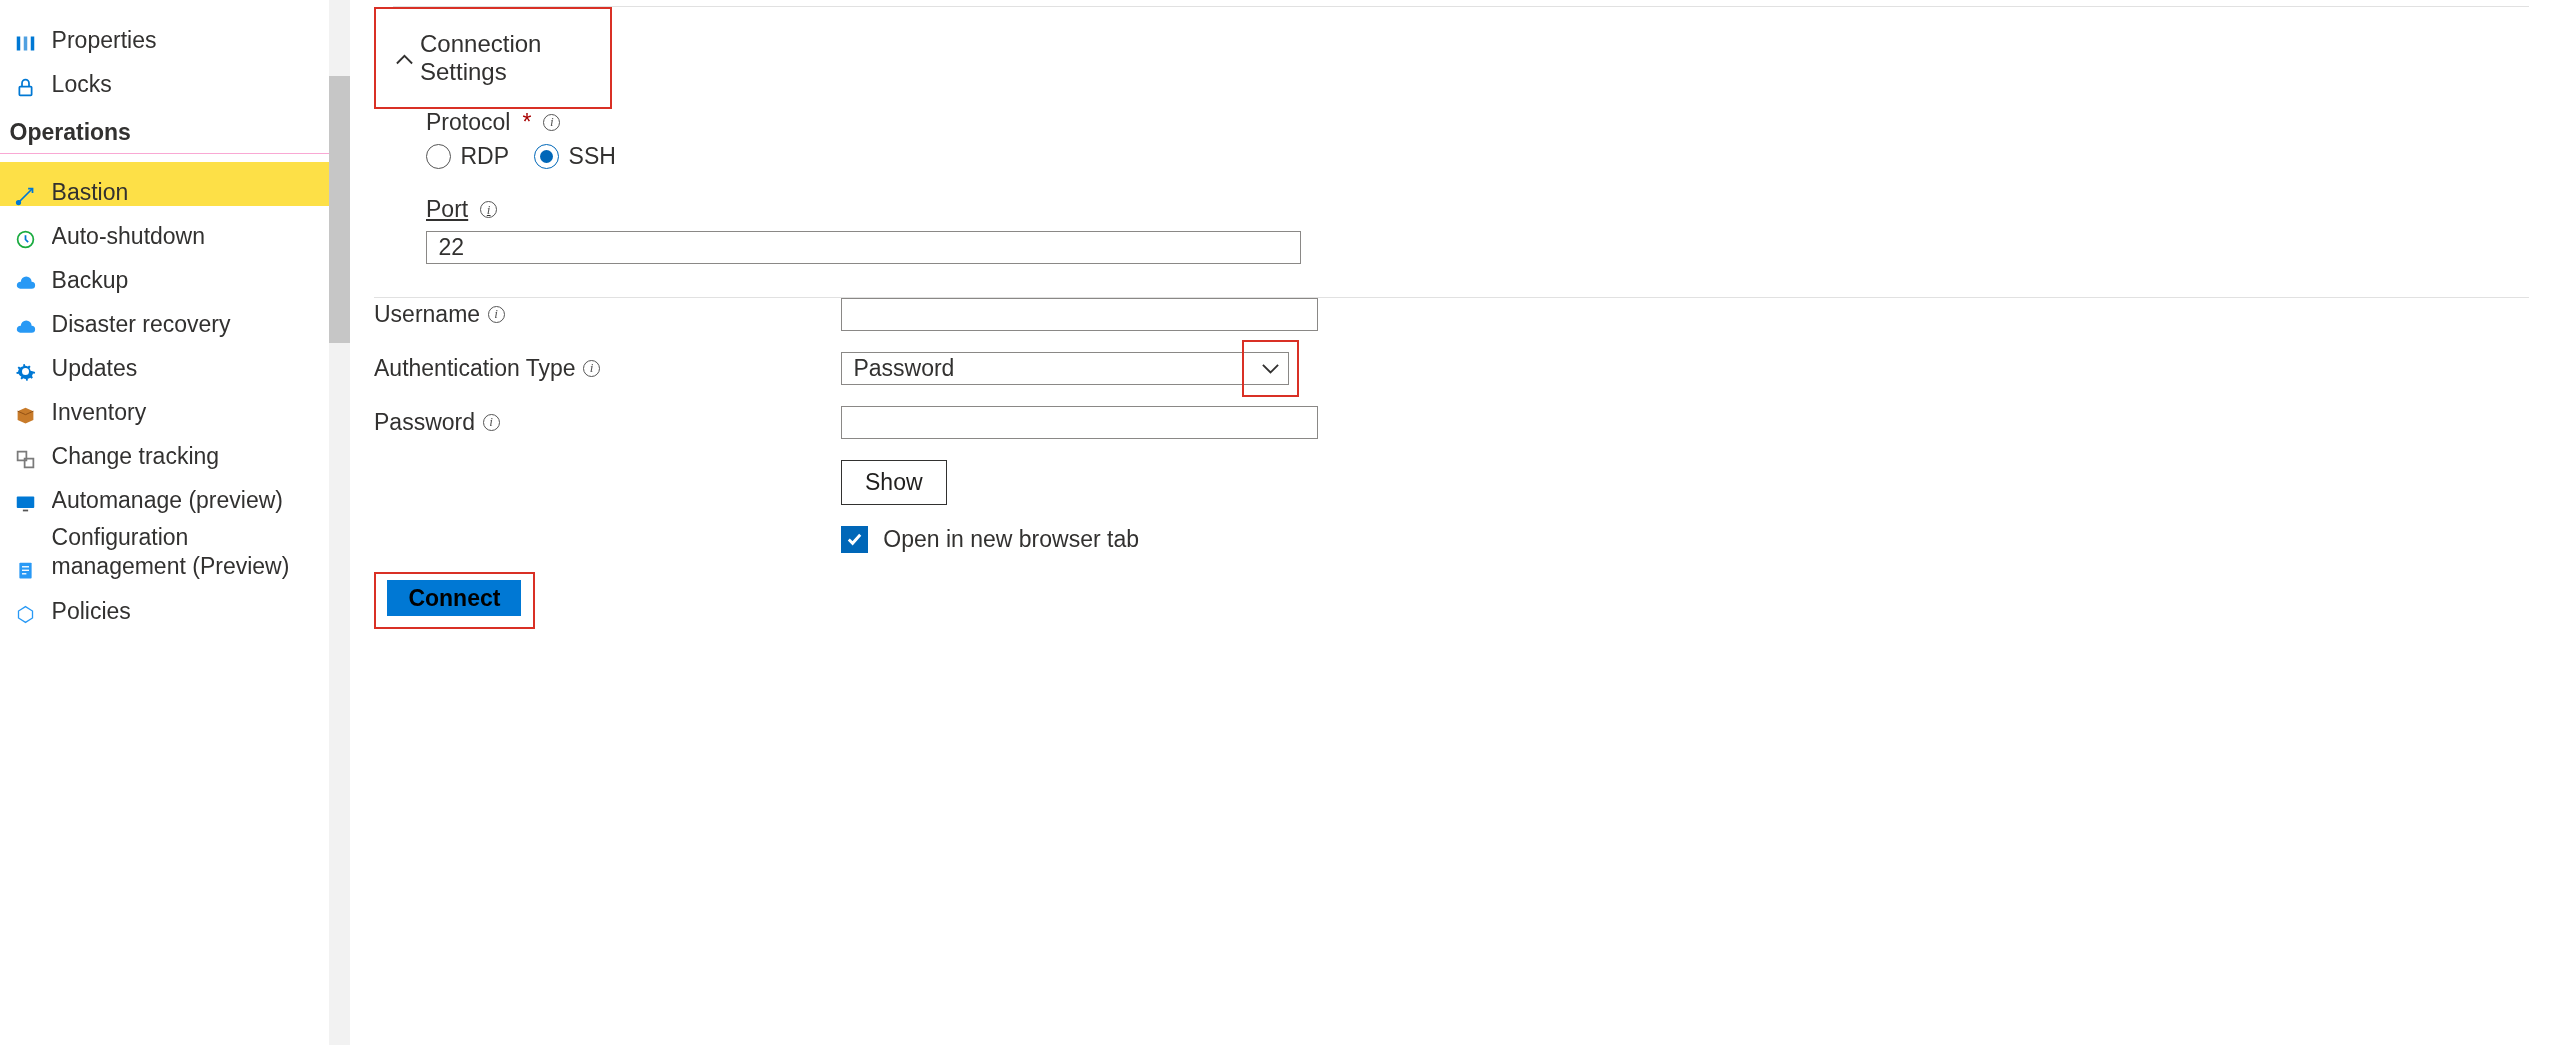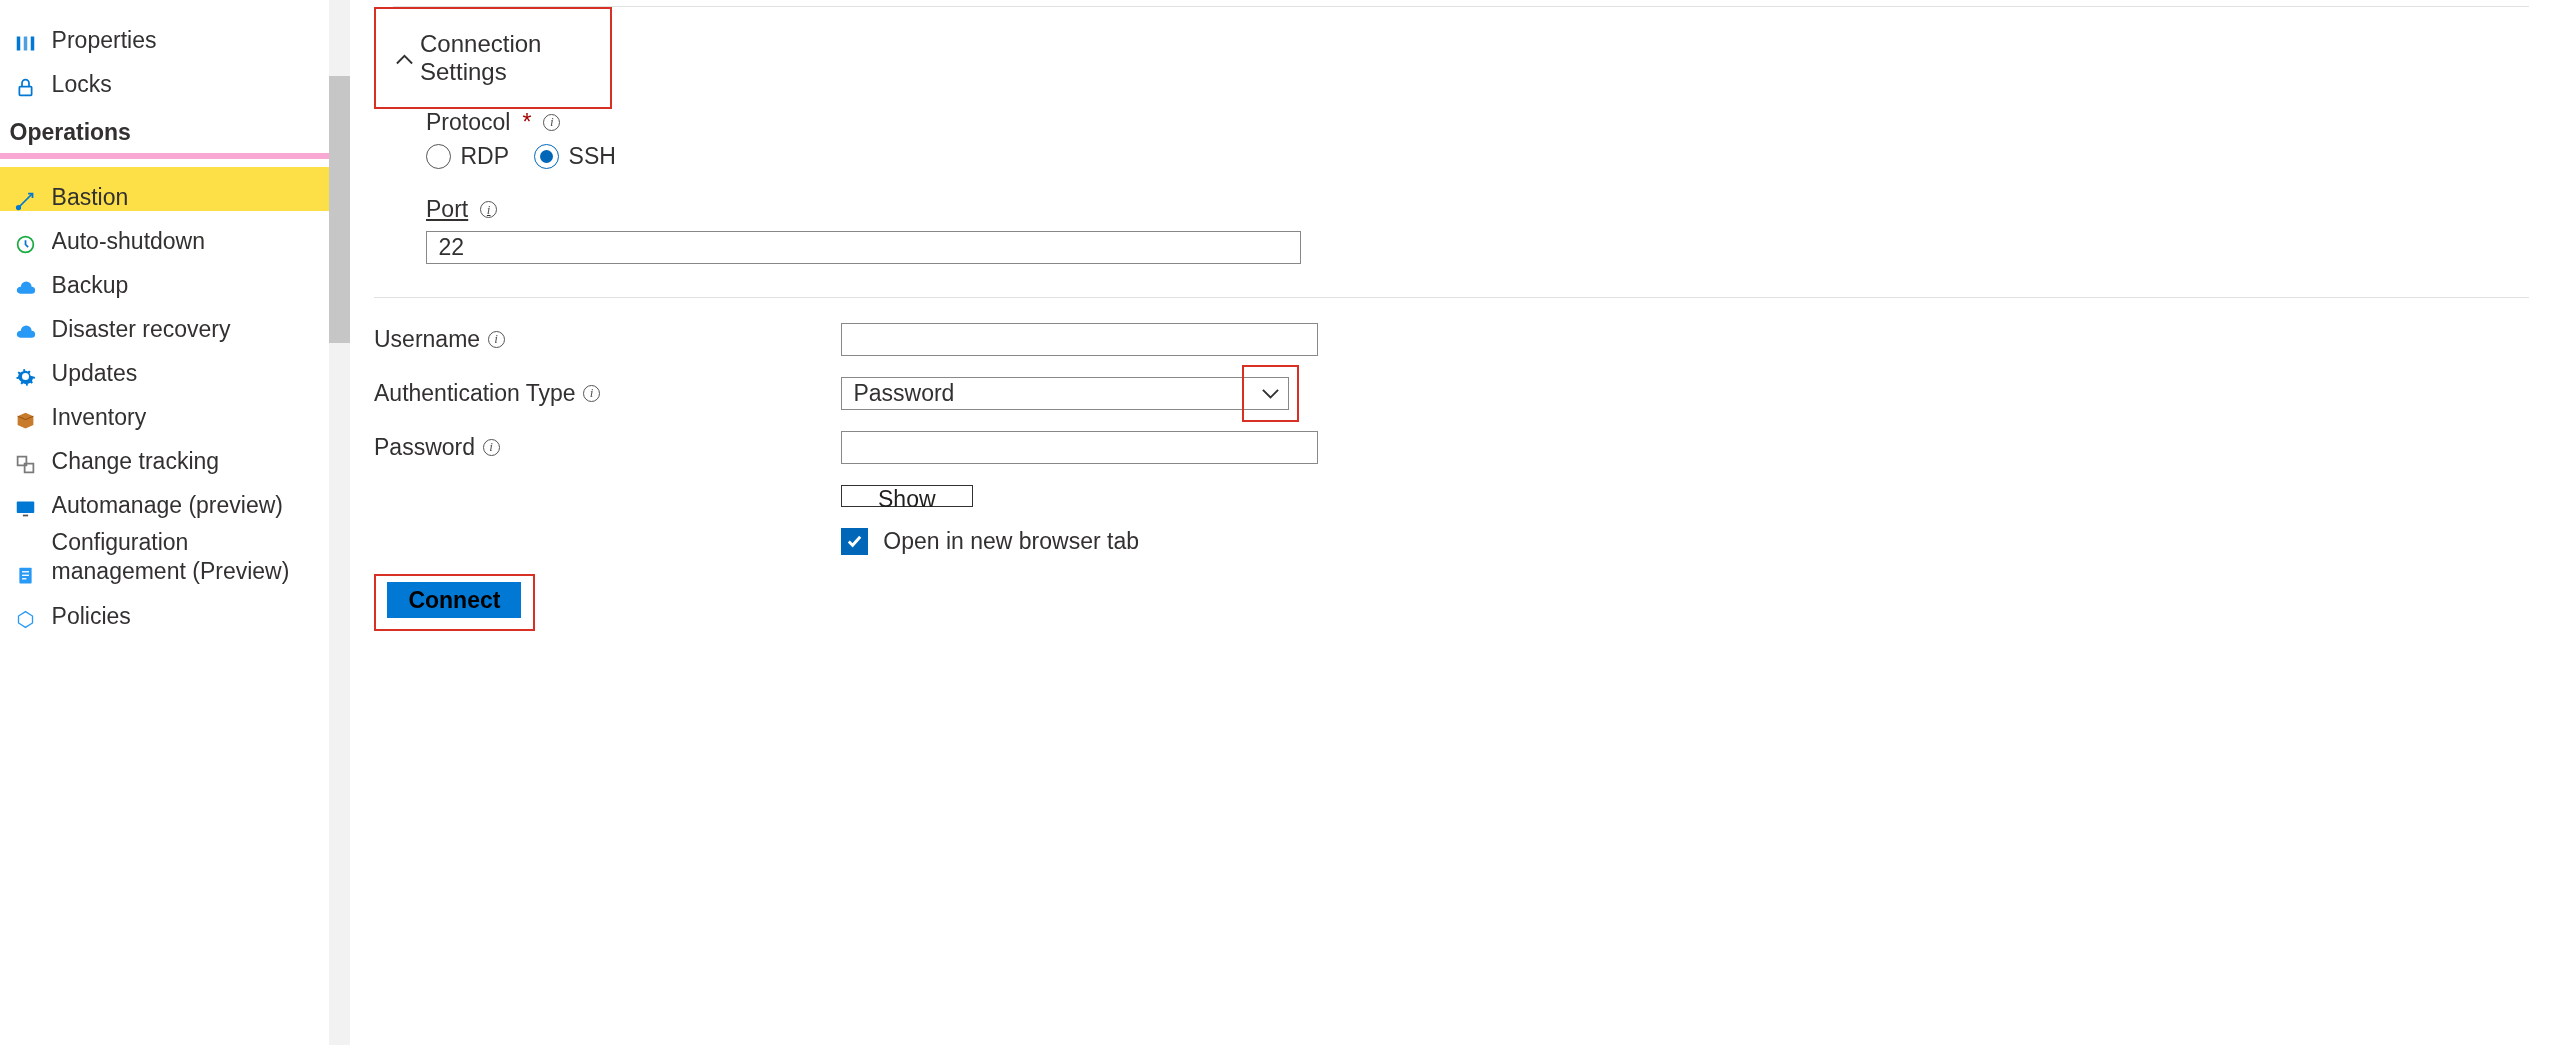--- a/index.html
+++ b/index.html
@@ -30,21 +30,21 @@
     cursor: pointer;
     gap: 13.3px;
     color: #323130;
   }
   .side-item.active { background: #fde047; }
   .side-item .icon-slot { width: 25px; display:flex; align-items:center; justify-content:center;}
   .side-icon { width: 21px; height: 21px; }
   .sec-header {
     padding: 21px 13.3px 7.6px 9.5px;
     font-weight: 600;
-    border-bottom: 6px solid #f9a8d4;
+    border-bottom: 1px solid #f9a8d4;
     margin-bottom: 7.6px;
   }
   .side-item span.label { flex:1; white-space:nowrap; overflow:hidden; text-overflow:ellipsis;}
   
   
   .scroll-track {
     width: 21px;
     background: #f2f2f2;
     position:relative;
   }
@@ -102,21 +102,21 @@
     border:1px solid #8a8886;
     padding: 0 11.4px;
     font-size:23px;
     color:#323130;
     background:#fff;
   }
   .port-block { margin-top: 26px; text-decoration: underline;}
   .hr-mid { border-top:1px solid #e1e1e1; margin: 33px 9.5px 0 0px;}
   
   
-  .grid-rows { margin-top: 25px;}
+  .grid-rows { }
   .grid-row {
     display:flex;
     align-items:center;
     margin-bottom: 21px;
   }
   .grid-row .lbl {
     width: 467px;
     display:flex; align-items:center; gap:7.6px;
     padding-left:0px;
   }
@@ -141,22 +141,22 @@
     width: 57px; height:57px;
     border:2.4px solid #d93025;
     position:absolute;
     right:-11.4px; top:-12.4px;
     display:flex; align-items:center; justify-content:center;
     pointer-events:none;
   }
   .chev-svg { width:19px; height:11.4px; }
   
   .show-btn {
-    height:22px;
-    padding: 0 36px;
+    height:45px;
+    padding: 0 23px;
     border:1.4px solid #323130;
     background:#fff;
     color:#201f1e;
     font-size:23px;
     cursor:pointer;
   }
   
   .check-row{ display:flex; gap:15.3px; margin-top:17px; margin-left:467px;}
   .checkbox{
     width:27px; height:27px; background:#0067b8; display:flex; align-items:center; justify-content:center;

